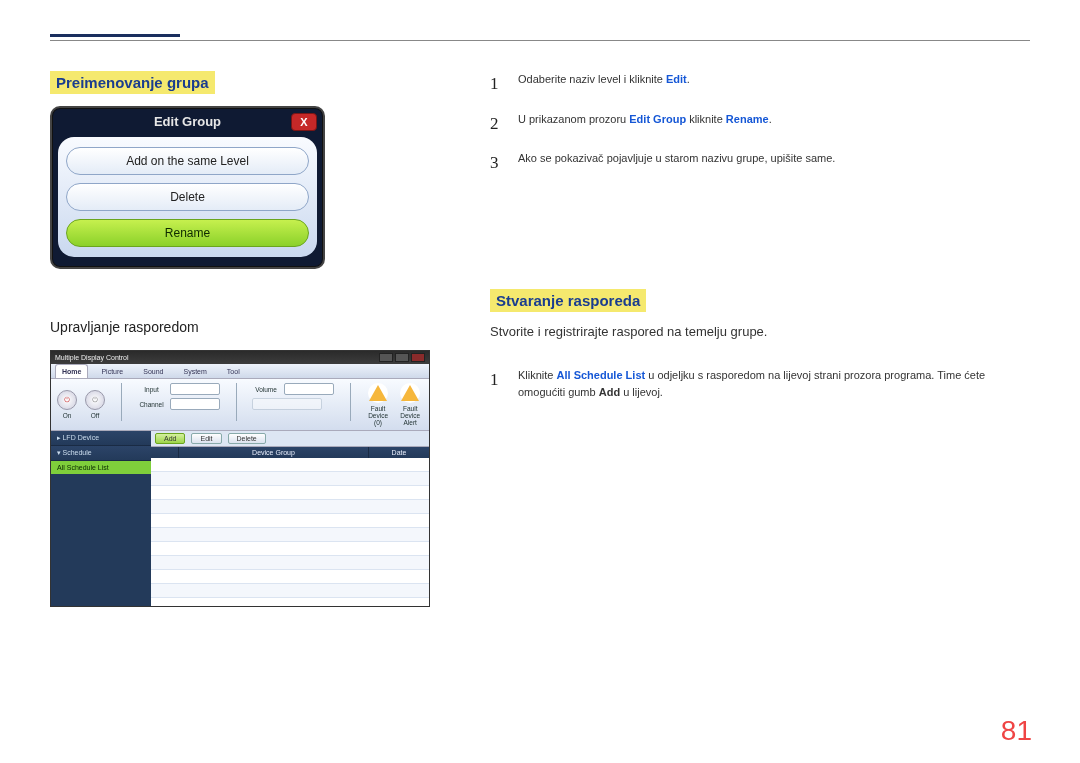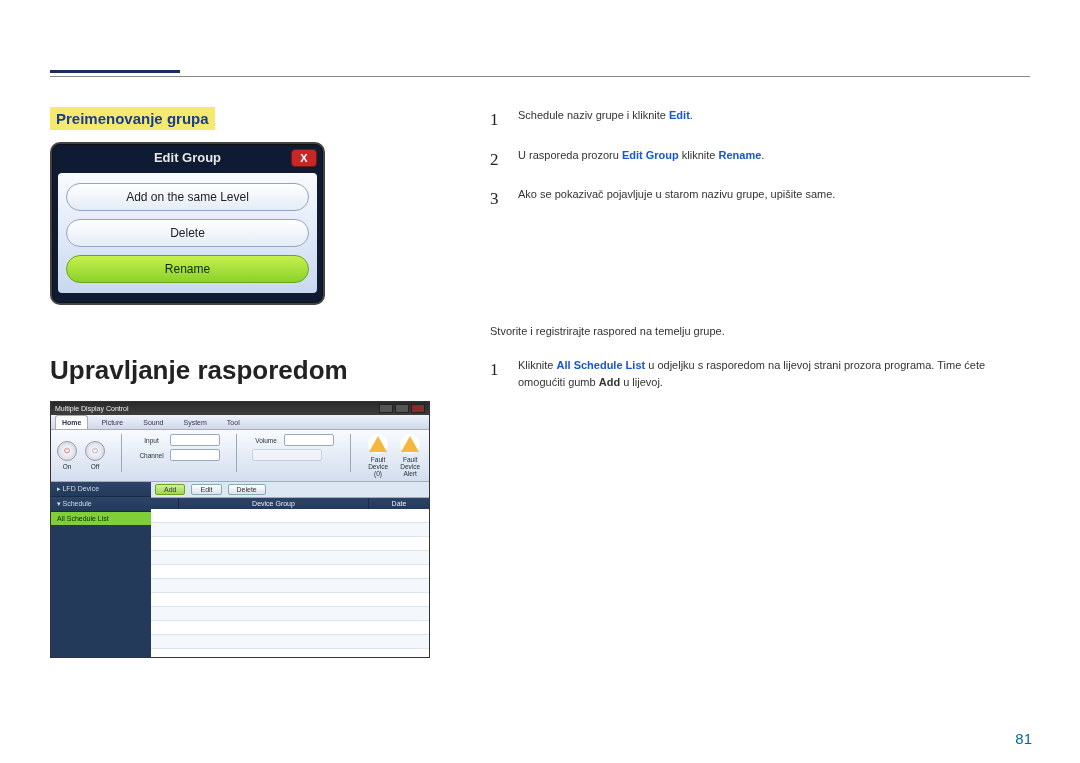--- a/index.html
+++ b/index.html
@@ -5,21 +5,21 @@
   * { box-sizing: border-box; margin: 0; padding: 0; }
   body {
     width: 1080px;
     height: 763px;
     font-family: Arial, Helvetica, sans-serif;
     background: #fff;
     color: #333;
     position: relative;
   }
   .page {
-    padding: 70px 50px 20px 50px;
+    padding: 34px 50px 20px 50px;
   }
   .top-rule-thick {
     border-top: 3px solid #1a2e5e;
     width: 130px;
     margin-bottom: 3px;
   }
   .top-rule-thin {
     border-top: 1px solid #888;
     margin-bottom: 30px;
   }
@@ -70,21 +70,21 @@
     border-radius: 4px;
     color: #fff;
     font-size: 11px;
     line-height: 16px;
     text-align: center;
     font-weight: bold;
   }
   .dialog-body {
     background: linear-gradient(#f9fbff, #c9d8ef);
     margin: 0 6px;
-    border-radius: 4px;
+    border-radius: 16px;
     padding: 10px 8px;
   }
   .dlg-btn {
     display: block;
     width: 100%;
     border: 1px solid #8fa6c8;
     border-radius: 14px;
     padding: 6px 0;
     text-align: center;
     font-size: 12px;
@@ -93,22 +93,22 @@
     color: #222;
   }
   .dlg-btn.selected {
     background: linear-gradient(#c6f04e, #8bd12a);
     border-color: #6aa51e;
     color: #0e2a00;
   }
   .dlg-btn:last-child { margin-bottom: 0; }
 
   h2.main-head {
-    font-size: 26px;
-    font-weight: bold;
+    font-size: 14px;
+    font-weight: normal;
     color: #222;
     margin: 40px 0 15px 0;
   }
 
   
   .mdc {
     width: 380px;
     border: 1px solid #333;
     background: #f0f0f0;
     font-size: 7px;
@@ -229,28 +229,28 @@
   }
   .step-num {
     font-size: 17px;
     color: #222;
     font-family: Georgia, 'Times New Roman', serif;
     min-width: 14px;
   }
   .step-body { flex:1; color:#333; }
   .link-blue { color:#1557d6; font-weight:bold; }
   .bold { font-weight:bold; }
-  .intro { font-size: 11px; margin-bottom: 20px; color:#333; }
+  .intro { font-size: 13px; margin-bottom: 28px; color:#333; }
 
   .page-num {
     position: absolute;
     bottom: 16px;
     right: 48px;
-    font-size: 15px;
-    color: #0369a1;
+    font-size: 28px;
+    color: #ef4444;
   }
   .warn-triangle {
     width: 0; height: 0;
     border-left: 9px solid transparent;
     border-right: 9px solid transparent;
     border-bottom: 16px solid #f6b73c;
     position: relative;
   }
   .tb-label { font-size:6.5px; text-align:center; color:#233; }
   .sep { width:1px; background:#9ab; height:38px; }
@@ -277,27 +277,27 @@
           <div class="dlg-btn selected">Rename</div>
         </div>
       </div>
     </div>
 
     <div class="right-col">
       <ol class="steps">
         <li>
           <div class="step-num">1</div>
           <div class="step-body">
-            <span>Schedule naziv grupe i kliknite </span><span class="link-blue">Edit</span><span>.</span>
+            <span>Odaberite naziv level i kliknite </span><span class="link-blue">Edit</span><span>.</span>
           </div>
         </li>
         <li>
           <div class="step-num">2</div>
           <div class="step-body">
-            <span>U rasporeda prozoru </span><span class="link-blue">Edit Group</span><span> kliknite </span><span class="link-blue">Rename</span><span>.</span>
+            <span>U prikazanom prozoru </span><span class="link-blue">Edit Group</span><span> kliknite </span><span class="link-blue">Rename</span><span>.</span>
           </div>
         </li>
         <li>
           <div class="step-num">3</div>
           <div class="step-body">Ako se pokazivač pojavljuje u starom nazivu grupe, upišite same.</div>
         </li>
       </ol>
     </div>
   </div>
 
@@ -401,20 +401,21 @@
               <div class="row"></div>
               <div class="row"></div>
               <div class="row"></div>
             </div>
           </div>
         </div>
       </div>
     </div>
 
     <div class="right-col" style="padding-top:10px;">
+      <div class="section-hl">Stvaranje rasporeda</div>
       <div class="intro">Stvorite i registrirajte raspored na temelju grupe.</div>
       <ol class="steps">
         <li>
           <div class="step-num">1</div>
           <div class="step-body">
             <span>Kliknite </span><span class="link-blue">All Schedule List</span><span> u odjeljku s rasporedom na lijevoj strani prozora programa. Time ćete omogućiti gumb </span><span class="bold">Add</span><span> u lijevoj.</span>
           </div>
         </li>
       </ol>
     </div>

